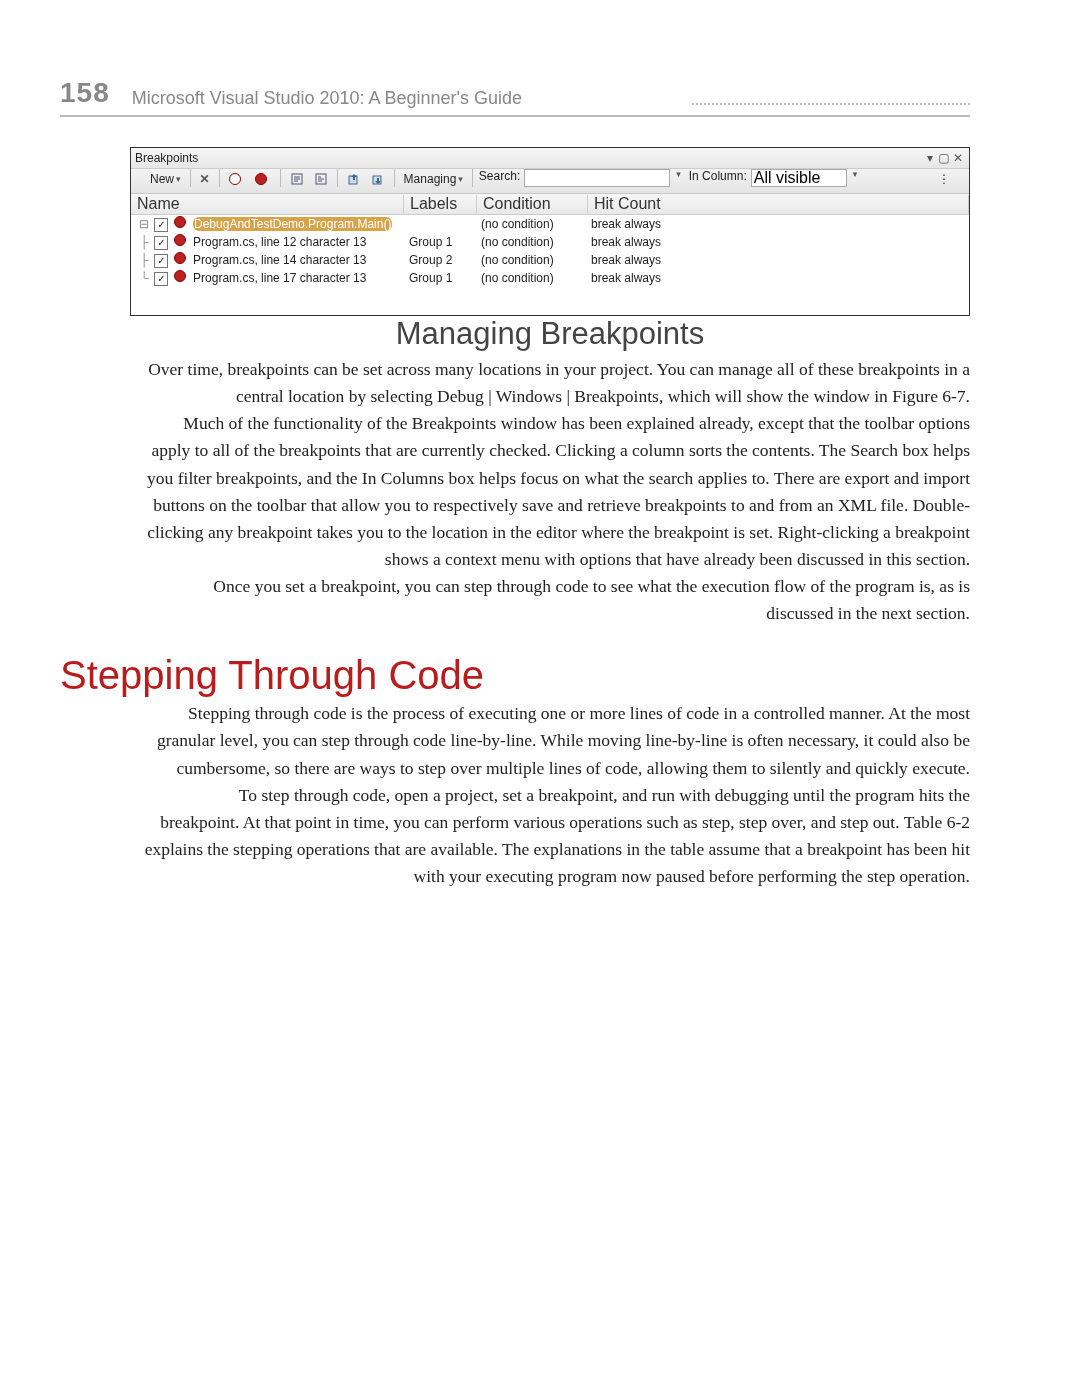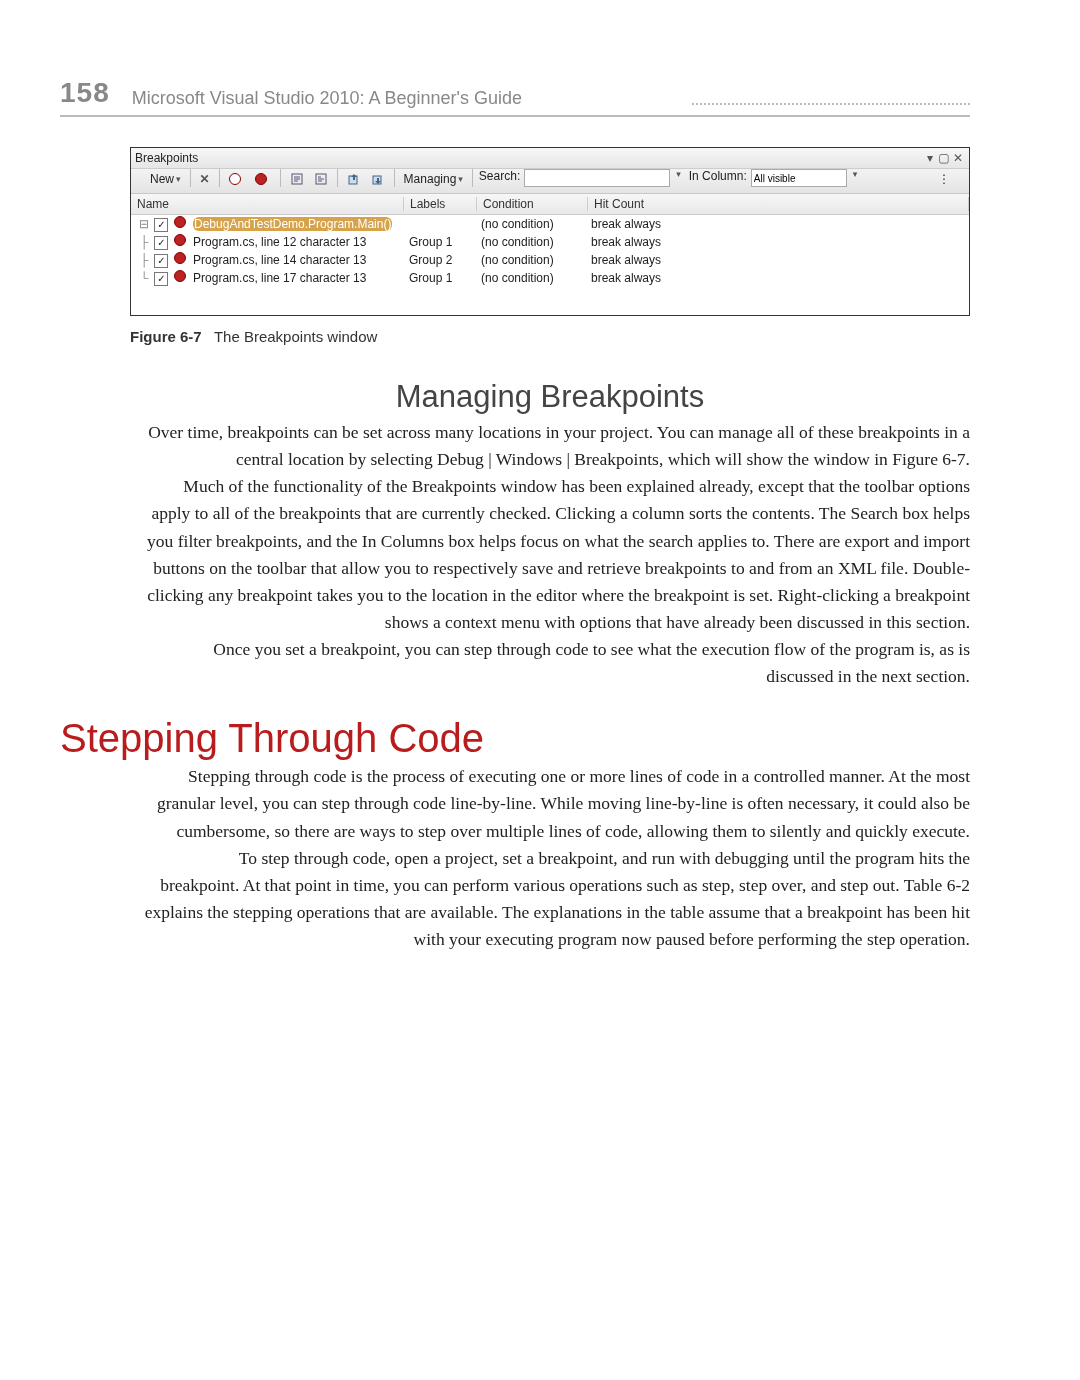--- a/index.html
+++ b/index.html
@@ -10,24 +10,24 @@
   .dots{flex:0 0 278px;border-bottom:2px dotted #bbb;margin-left:12px;margin-bottom:4px;}
   .figwrap{margin-left:70px;margin-right:0;}
   .bpwin{border:1px solid #333;background:#eee;font-family:"Segoe UI",Tahoma,sans-serif;font-size:12px;color:#222;}
   .bpwin .titlebar{display:flex;align-items:center;background:linear-gradient(#f7f7f7,#e6e6e6);border-bottom:1px solid #ccc;height:20px;padding:0 4px;}
   .bpwin .titlebar .ttl{flex:1;font-weight:400;}
   .bpwin .titlebar .winbtn{width:14px;text-align:center;color:#555;cursor:default;}
   .toolbar{display:flex;align-items:flex-start;background:linear-gradient(#f3f3f3,#e4e4e4);border-bottom:1px solid #c7c7c7;height:24px;padding:0 16px;gap:4px;}
   .toolbar .sep{width:1px;height:18px;background:#bbb;margin:0 2px;}
   .toolbar .tbtn{display:inline-flex;align-items:center;padding:0 3px;height:20px;}
   .toolbar .drop{font-size:9px;margin-left:2px;color:#555;}
-  .toolbar input{height:16px;border:1px solid #aaa;font-size:10px;padding:0 2px;background:#fff;}
+  .toolbar input{height:16px;border:1px solid #aaa;font-size:16px;padding:0 2px;background:#fff;}
   .gridhead,.row{display:flex;align-items:center;}
   .gridhead{background:linear-gradient(#f7f7f7,#e8e8e8);border-bottom:1px solid #ccc;height:20px;}
-  .gridhead .col{border-right:1px solid #ccc;padding:0 6px;color:#333;font-size:12px;}
+  .gridhead .col{border-right:1px solid #ccc;padding:0 6px;color:#333;font-size:16px;}
   .rows{background:#fff;padding-bottom:28px;}
   .row{height:18px;font-size:12px;}
   .row .cell{padding:0 6px;white-space:nowrap;}
   .col-name{width:260px;}
   .col-labels{width:60px;}
   .col-cond{width:98px;}
   .col-hit{flex:1;}
   .tree{display:inline-block;width:14px;text-align:center;color:#888;}
   .chk{display:inline-flex;width:12px;height:12px;border:1px solid #777;background:#fff;align-items:center;justify-content:center;font-size:10px;margin-right:2px;}
   .bp-icon{display:inline-block;width:10px;height:10px;border-radius:50%;background:#b22;border:1px solid #800;margin-right:4px;}
@@ -166,24 +166,20 @@
             <span>Program.cs, line 17 character 13</span>
           </div>
           <div class="cell col-labels">Group 1</div>
           <div class="cell col-cond">(no condition)</div>
           <div class="cell col-hit">break always</div>
         </div>
       </div>
     </div>
   </div>
 
-  <p class="figcap">
-    <b>Figure 6-7</b>&nbsp;&nbsp;
-    <span>The Breakpoints window</span>
-  </p>
 
   <h2 class="sub">Managing Breakpoints</h2>
   <p class="body">Over time, breakpoints can be set across many locations in your project. You can manage all of these breakpoints in a central location by selecting Debug | Windows | Breakpoints, which will show the window in Figure 6-7.</p>
   <p class="body indent">Much of the functionality of the Breakpoints window has been explained already, except that the toolbar options apply to all of the breakpoints that are currently checked. Clicking a column sorts the contents. The Search box helps you filter breakpoints, and the In Columns box helps focus on what the search applies to. There are export and import buttons on the toolbar that allow you to respectively save and retrieve breakpoints to and from an XML file. Double-clicking any breakpoint takes you to the location in the editor where the breakpoint is set. Right-clicking a breakpoint shows a context menu with options that have already been discussed in this section.</p>
   <p class="body indent">Once you set a breakpoint, you can step through code to see what the execution flow of the program is, as is discussed in the next section.</p>
 
   <h1 class="sect">Stepping Through Code</h1>
   <p class="body">Stepping through code is the process of executing one or more lines of code in a controlled manner. At the most granular level, you can step through code line-by-line. While moving line-by-line is often necessary, it could also be cumbersome, so there are ways to step over multiple lines of code, allowing them to silently and quickly execute.</p>
   <p class="body indent">To step through code, open a project, set a breakpoint, and run with debugging until the program hits the breakpoint. At that point in time, you can perform various operations such as step, step over, and step out. Table 6-2 explains the stepping operations that are available. The explanations in the table assume that a breakpoint has been hit with your executing program now paused before performing the step operation.</p>
 

